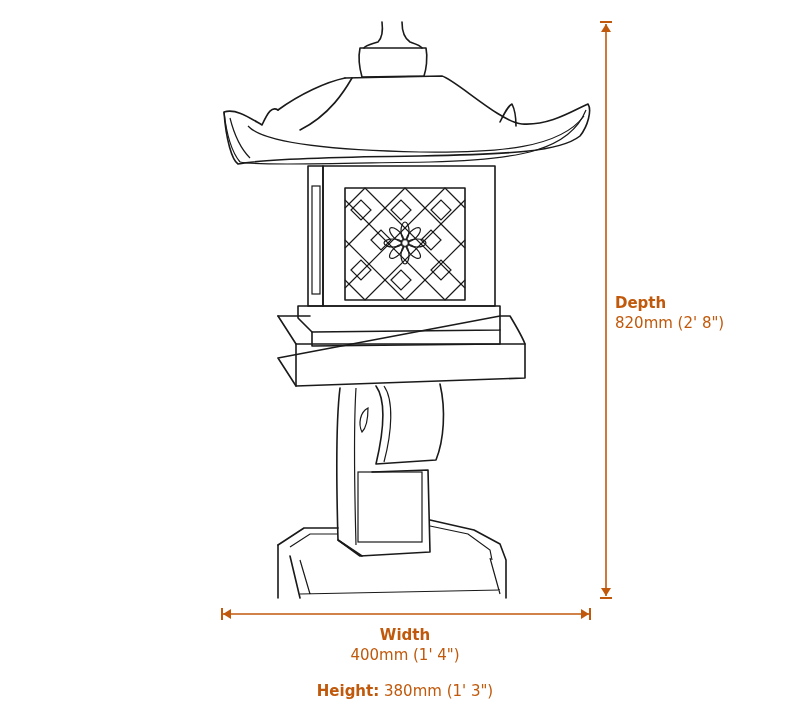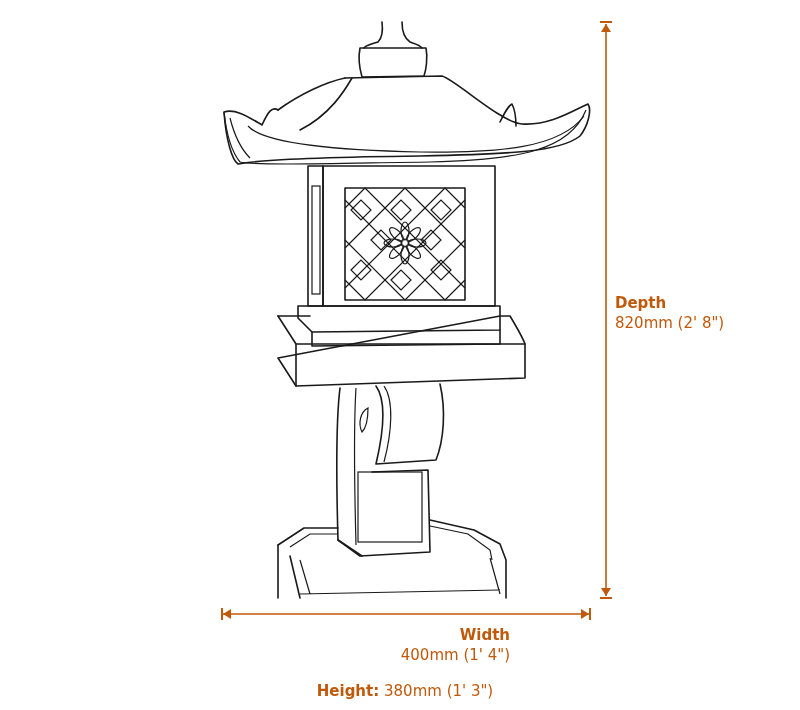--- a/index.html
+++ b/index.html
@@ -1,21 +1,21 @@
 <!DOCTYPE html>
 <html><head>
 <meta charset="utf-8">
 <style>
   html, body { margin:0; padding:0; background:#ffffff; }
   body { width:800px; height:710px; position:relative; overflow:hidden; font-family:"DejaVu Sans", sans-serif; }
   #drawing { position:absolute; left:0; top:0; width:800px; height:710px; }
   .label { position:absolute; color:#c0590b; font-size:15px; line-height:20px; }
   .label b { font-weight:bold; }
   .height-label { left:615px; top:293px; }
-  .width-label { left:300px; top:625px; width:210px; text-align:right; }
+  .width-label { left:300px; top:625px; width:210px; text-align:center; }
   .depth-label { left:270px; top:681px; width:270px; text-align:center; }
   .line { fill:none; stroke:#1a1a1a; stroke-width:1.6; stroke-linejoin:round; stroke-linecap:round; }
   .thin { fill:none; stroke:#1a1a1a; stroke-width:1.2; }
   .dim { stroke:#c0590b; stroke-width:1.6; fill:none; }
   .dimfill { fill:#c0590b; }
 </style>
 </head>
 <body>
 
 <svg id="drawing" viewBox="0 0 800 710" xmlns="http://www.w3.org/2000/svg">

